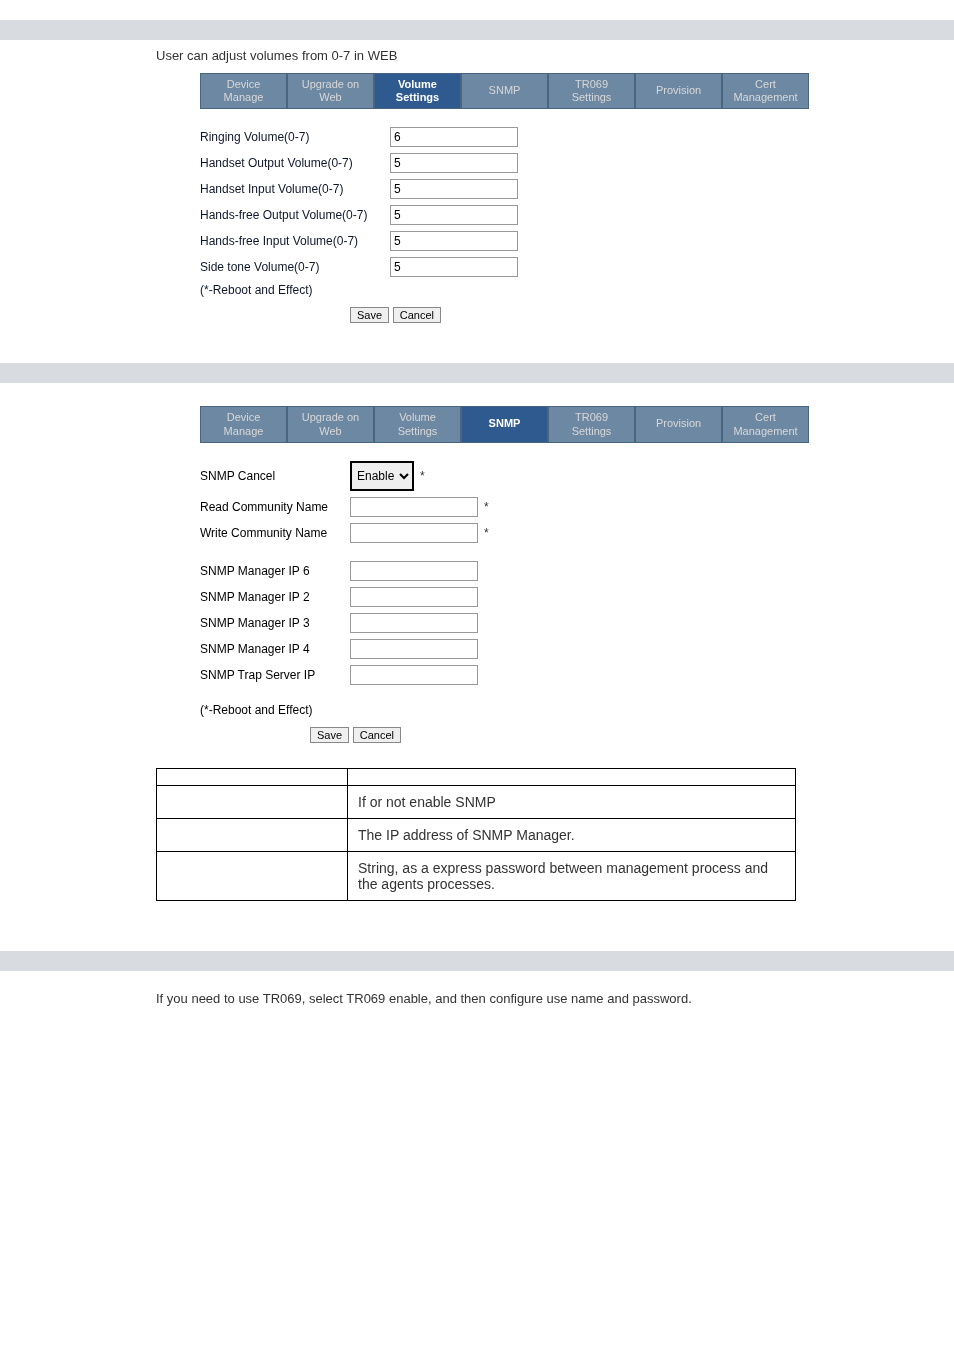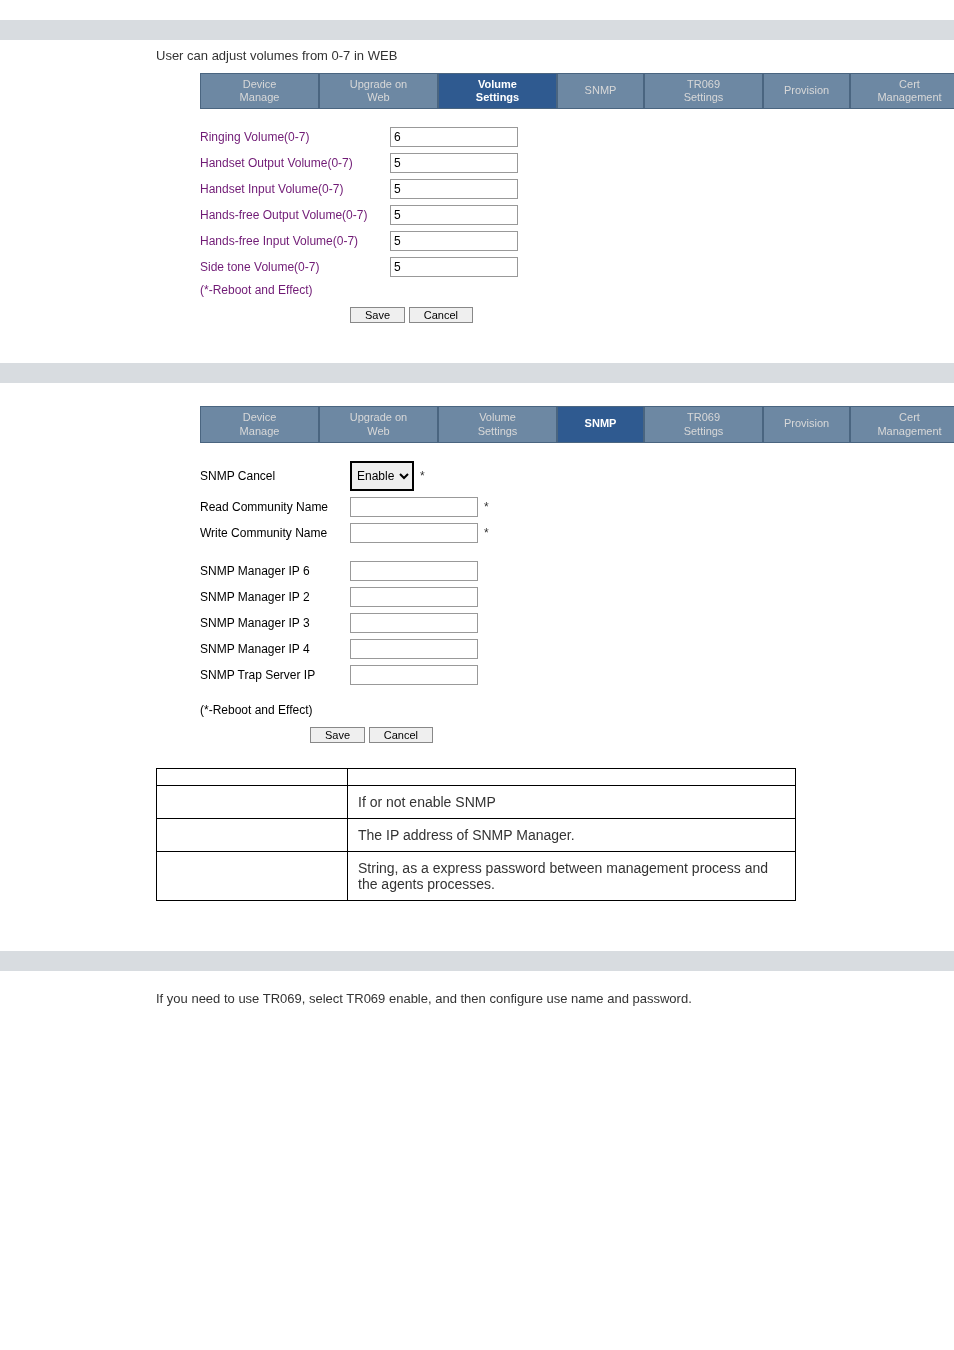--- a/index.html
+++ b/index.html
@@ -25,40 +25,40 @@
     }
     .tabs {
       display: flex;
       margin-bottom: 18px;
     }
     .tab {
       background: #6d88a3;
       color: #d8d8d8;
       font-size: 11px;
       text-align: center;
-      padding: 4px 16px;
+      padding: 4px 0;
       border: 1px solid #4a6580;
       min-width: 85px;
       line-height: 1.2;
       cursor: pointer;
     }
     .tab.active {
       background: #2f5a90;
       color: #fff;
       font-weight: bold;
     }
     .form-row {
       display: flex;
       align-items: center;
       margin-bottom: 6px;
     }
     .form-label {
       width: 190px;
       font-size: 12px;
-      color: #701a75;
+      color: #0f172a;
     }
     .form-label-snmp {
       width: 150px;
       font-size: 12px;
       color: #000;
     }
     input[type="text"] {
       border: 1px solid #999;
       font-size: 12px;
       padding: 1px 3px;
@@ -78,21 +78,21 @@
     .btn-row {
       margin-top: 10px;
       margin-left: 150px;
     }
     .btn-row-snmp {
       margin-top: 10px;
       margin-left: 110px;
     }
     button {
       font-size: 11px;
-      padding: 1px 14px;
+      padding: 1px 6px;
       border: 1px solid #888;
       background: #efefef;
       cursor: pointer;
     }
     .desc-table {
       border-collapse: collapse;
       margin: 25px 0 0 156px;
       width: 640px;
     }
     .desc-table td {

